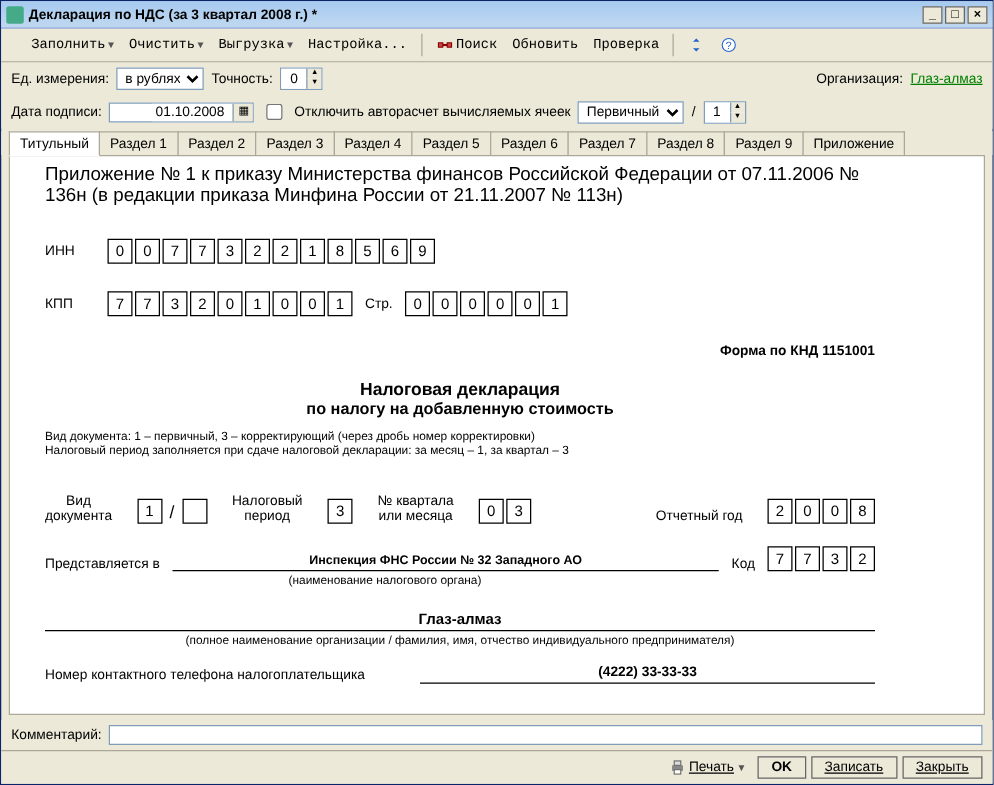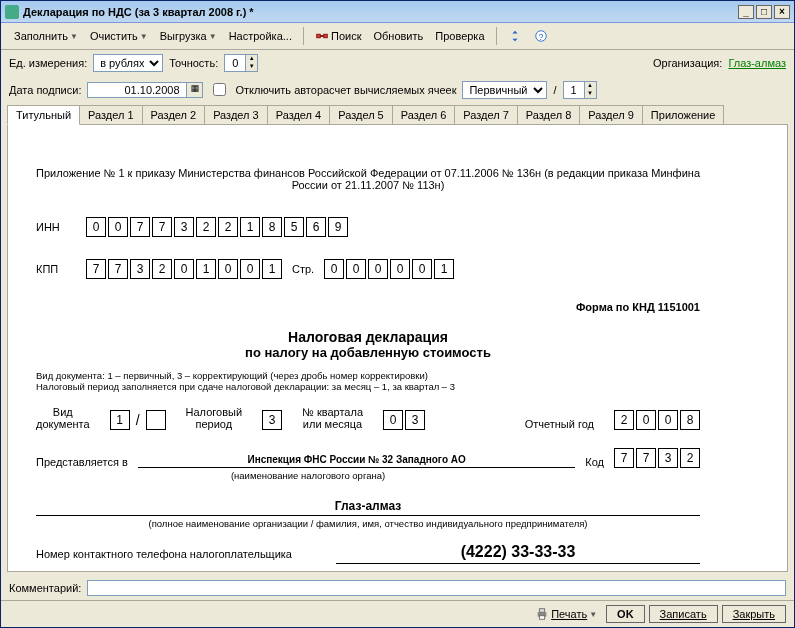--- a/index.html
+++ b/index.html
@@ -3,21 +3,21 @@
 <meta charset="utf-8">
 <style>
 * { box-sizing: border-box; }
 body { margin: 0; font-family: Arial, sans-serif; font-size: 11px; background: #d4d0c8; }
 .window { width: 795px; height: 628px; background: #ece9d8; border: 1px solid #0a246a; display: flex; flex-direction: column; }
 .titlebar { background: linear-gradient(#a6caf0, #c0d8f0); height: 22px; display: flex; align-items: center; padding: 0 4px; border-bottom: 1px solid #7a96df; }
 .titlebar-icon { width: 14px; height: 14px; background: #4a8; border-radius: 2px; margin-right: 4px; }
 .titlebar-text { font-weight: bold; flex: 1; }
 .titlebar-btns { display: flex; gap: 2px; }
 .titlebar-btn { width: 16px; height: 14px; border: 1px solid #666; background: #ece9d8; font-size: 10px; line-height: 12px; text-align: center; cursor: pointer; font-weight: bold; }
-.toolbar { display: flex; align-items: center; padding: 3px 8px; gap: 2px; background: #ece9d8; border-bottom: 1px solid #aca899; }
+.toolbar { display: flex; align-items: center; padding: 3px 19px; gap: 2px; background: #ece9d8; border-bottom: 1px solid #aca899; font-family: Liberation Mono, monospace; }
 .tb-btn { padding: 2px 4px; cursor: pointer; display: inline-flex; align-items: center; gap: 2px; border: 1px solid transparent; }
 .tb-sep { width: 1px; height: 18px; background: #aca899; margin: 0 4px; }
 .drop { font-size: 8px; color: #555; }
 .icn { display: inline-block; width: 14px; height: 14px; }
 .topbar { display: flex; align-items: center; padding: 4px 8px; gap: 6px; background: #ece9d8; flex-wrap: wrap; }
 .lbl { white-space: nowrap; }
 select, input[type=text] { border: 1px solid #7f9db9; font-size: 11px; padding: 1px 2px; background: #fff; }
 .spin { display: inline-flex; align-items: stretch; border: 1px solid #7f9db9; background: #fff; }
 .spin input { border: none; width: 20px; text-align: center; }
 .spin-btns { display: flex; flex-direction: column; }
@@ -25,45 +25,45 @@
 .link { color: #008000; text-decoration: underline; cursor: pointer; }
 .date-box { display: inline-flex; border: 1px solid #7f9db9; background: #fff; padding-left: 34px; }
 .date-box input { border: none; width: 64px; }
 .date-btn { width: 16px; background: #ece9d8; border-left: 1px solid #7f9db9; cursor: pointer; text-align: center; font-size: 9px; }
 .tabs { display: flex; background: #ece9d8; padding: 0 6px; margin-top: 2px; }
 .tab { padding: 3px 8px; border: 1px solid #aca899; border-bottom: none; background: #ece9d8; cursor: pointer; position: relative; margin-right: -1px; font-size: 11px; }
 .tab.active { background: #fff; z-index: 2; border-bottom: 1px solid #fff; margin-bottom: -1px; }
 .sheet-wrap { flex: 1; background: #fff; border: 1px solid #aca899; margin: 0 6px 4px 6px; overflow: hidden; position: relative; }
 .sheet-scroll { position: absolute; inset: 0; overflow-y: scroll; overflow-x: scroll; }
 .sheet { padding: 6px 28px 8px 28px; width: 720px; position: relative; }
-.appendix { font-size: 11px; text-align: center; margin-bottom: 4px; margin-top: 36px; }
+.appendix { font-size: 15px; text-align: left; margin-bottom: 4px; }
 .barcode-area { position: relative; height: 70px; width: 180px; }
 .bc-black { position: absolute; background: #000; }
 .bc1 { width: 28px; height: 20px; top: 0; left: 0; }
 .bc2 { width: 24px; height: 20px; top: 0; left: 150px; }
 .bars { position: absolute; top: 20px; left: 14px; width: 140px; height: 36px; background: repeating-linear-gradient(90deg, #000 0 2px, #fff 2px 4px, #000 4px 5px, #fff 5px 8px, #000 8px 11px, #fff 11px 13px); }
 .bc-num { position: absolute; top: 55px; left: 18px; font-size: 18px; letter-spacing: 4px; font-family: Arial; }
 .row { display: flex; align-items: center; gap: 10px; margin: 22px 0; }
 .cells { display: flex; gap: 2px; }
 .cell { width: 20px; height: 20px; border: 1px solid #000; display: flex; align-items: center; justify-content: center; font-size: 12px; }
 .form-code { text-align: right; font-weight: bold; margin: 8px 0; }
 .main-title { text-align: center; font-weight: bold; font-size: 14px; margin-top: 8px; }
 .main-sub { text-align: center; font-weight: bold; font-size: 13px; margin-bottom: 10px; }
 .small-note { font-size: 9.5px; }
 .block-row { display: flex; align-items: flex-end; gap: 20px; margin: 14px 0; }
 .block { text-align: center; }
-.block-lbl { font-size: 11px; }
+.block-lbl { font-size: 11px; margin-top: 15px; }
 .block-cells { display: flex; gap: 3px; align-items: center; }
 .slash { font-size: 14px; padding: 0 3px; }
 .present-row { display: flex; align-items: flex-end; gap: 10px; margin: 18px 0 2px 0; }
 .uline { border-bottom: 1px solid #000; flex: 1; text-align: center; font-weight: bold; padding-bottom: 2px; font-size: 10px; }
 .sub-note { font-size: 9.5px; text-align: center; margin-top: 2px; }
 .org-line { border-bottom: 1px solid #000; text-align: center; font-weight: bold; padding: 4px 0 2px 0; margin-top: 14px; font-size: 12px; }
 .phone-row { display: flex; align-items: center; margin: 14px 0; }
-.phone-val { border-bottom: 1px solid #000; flex: 1; text-align: center; font-weight: bold; padding-bottom: 2px; font-size: 16px; }
+.phone-val { border-bottom: 1px solid #000; flex: 1; text-align: center; font-weight: bold; padding-bottom: 2px; font-size: 11px; }
 .bottom { display: flex; align-items: center; padding: 4px 8px; gap: 6px; background: #ece9d8; }
 .footer { display: flex; align-items: center; justify-content: flex-end; padding: 3px 8px; gap: 4px; background: #ece9d8; border-top: 1px solid #aca899; }
 .btn { padding: 2px 10px; border: 1px solid #666; background: #ece9d8; cursor: pointer; font-size: 11px; }
 .btn-u { text-decoration: underline; }
 input[type=checkbox] { vertical-align: middle; }
 </style>
 </head>
 <body>
 
 <div class="window">

